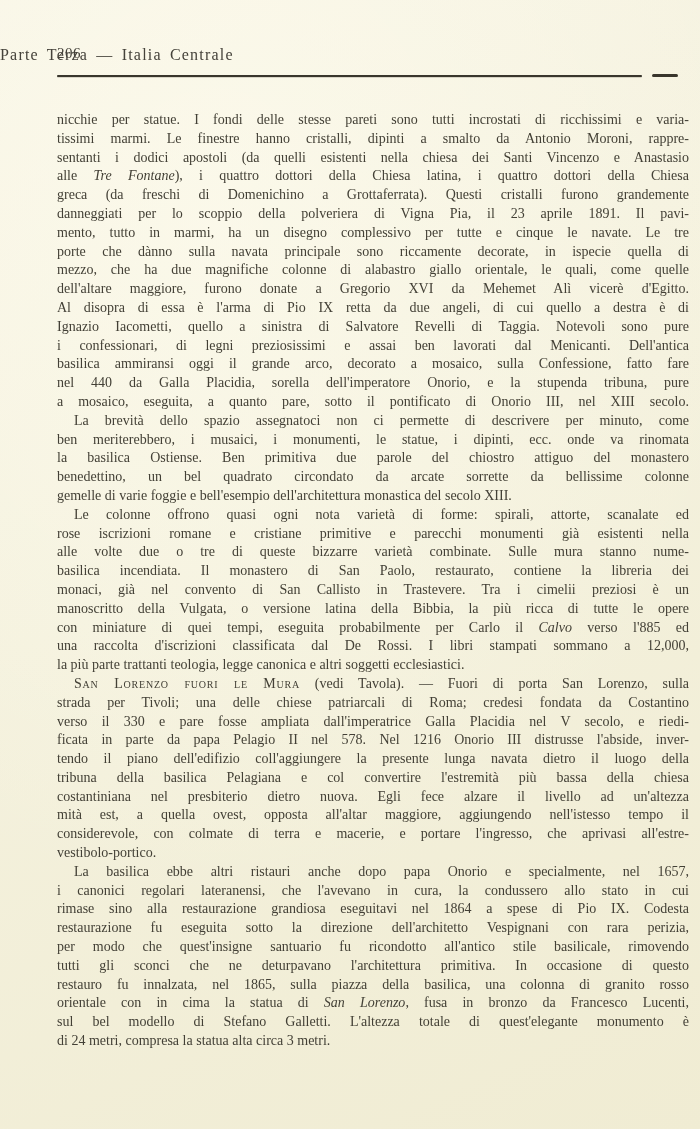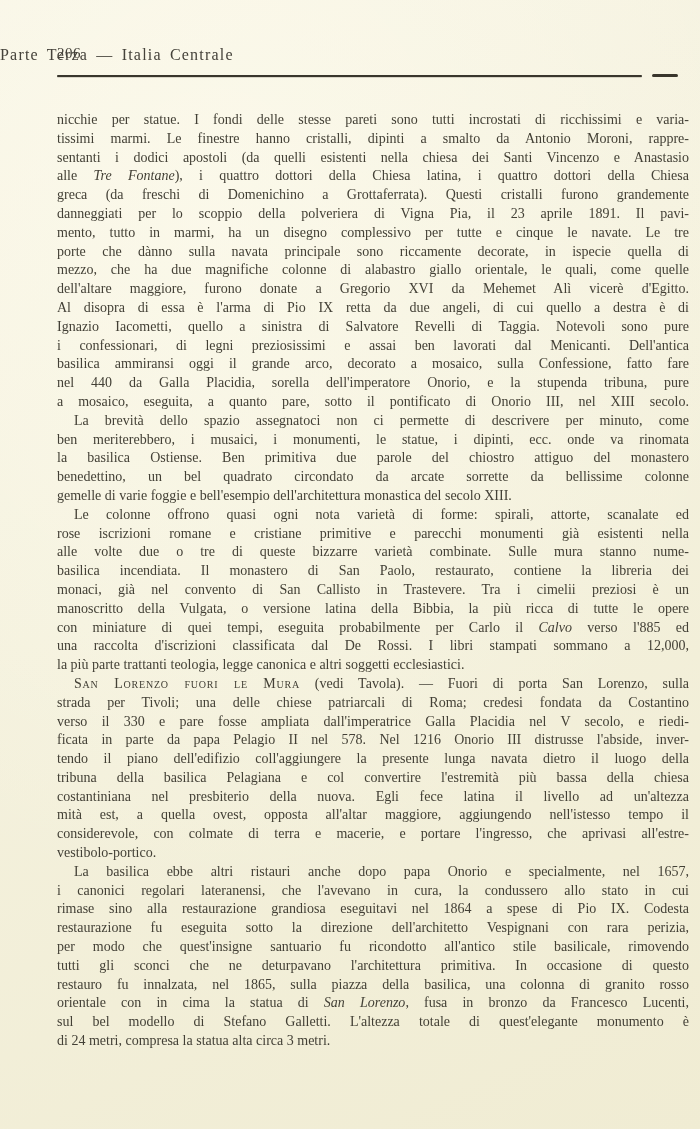--- a/index.html
+++ b/index.html
@@ -135,21 +135,21 @@
       <div class="line">manoscritto della Vulgata, o versione latina della Bibbia, la più ricca di tutte le opere</div>
       <div class="line">con miniature di quei tempi, eseguita probabilmente per Carlo il <i>Calvo</i> verso l'885 ed</div>
       <div class="line">una raccolta d'iscrizioni classificata dal De Rossi. I libri stampati sommano a 12,000,</div>
       <div class="line end">la più parte trattanti teologia, legge canonica e altri soggetti ecclesiastici.</div>
       <div class="line indent"><span class="sc">San Lorenzo fuori le Mura</span> (vedi Tavola). — Fuori di porta San Lorenzo, sulla</div>
       <div class="line">strada per Tivoli; una delle chiese patriarcali di Roma; credesi fondata da Costantino</div>
       <div class="line">verso il 330 e pare fosse ampliata dall'imperatrice Galla Placidia nel V secolo, e riedi-</div>
       <div class="line">ficata in parte da papa Pelagio II nel 578. Nel 1216 Onorio III distrusse l'abside, inver-</div>
       <div class="line">tendo il piano dell'edifizio coll'aggiungere la presente lunga navata dietro il luogo della</div>
       <div class="line">tribuna della basilica Pelagiana e col convertire l'estremità più bassa della chiesa</div>
-      <div class="line">costantiniana nel presbiterio della nuova. Egli fece latina il livello ad un'altezza</div>
+      <div class="line">costantiniana nel presbiterio dietro nuova. Egli fece alzare il livello ad un'altezza</div>
       <div class="line">mità est, a quella ovest, opposta all'altar maggiore, aggiungendo nell'istesso tempo il</div>
       <div class="line">considerevole, con colmate di terra e macerie, e portare l'ingresso, che aprivasi all'estre-</div>
       <div class="line end">vestibolo-portico.</div>
       <div class="line indent">La basilica ebbe altri ristauri anche dopo papa Onorio e specialmente, nel 1657,</div>
       <div class="line">i canonici regolari lateranensi, che l'avevano in cura, la condussero allo stato in cui</div>
       <div class="line">rimase sino alla restaurazione grandiosa eseguitavi nel 1864 a spese di Pio IX. Codesta</div>
       <div class="line">restaurazione fu eseguita sotto la direzione dell'architetto Vespignani con rara perizia,</div>
       <div class="line">per modo che quest'insigne santuario fu ricondotto all'antico stile basilicale, rimovendo</div>
       <div class="line">tutti gli sconci che ne deturpavano l'architettura primitiva. In occasione di questo</div>
       <div class="line">restauro fu innalzata, nel 1865, sulla piazza della basilica, una colonna di granito rosso</div>

